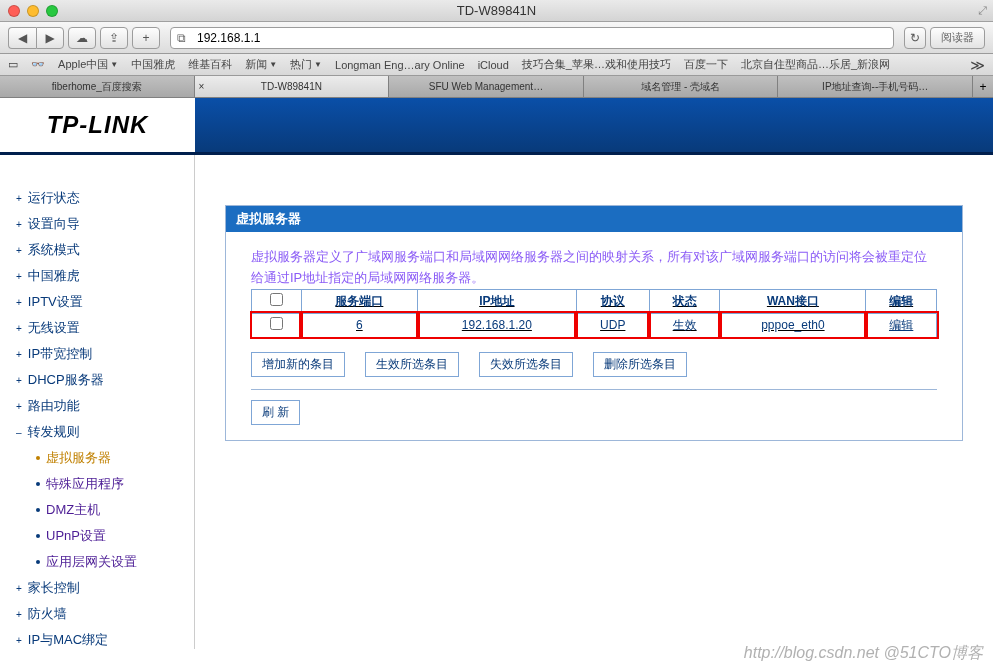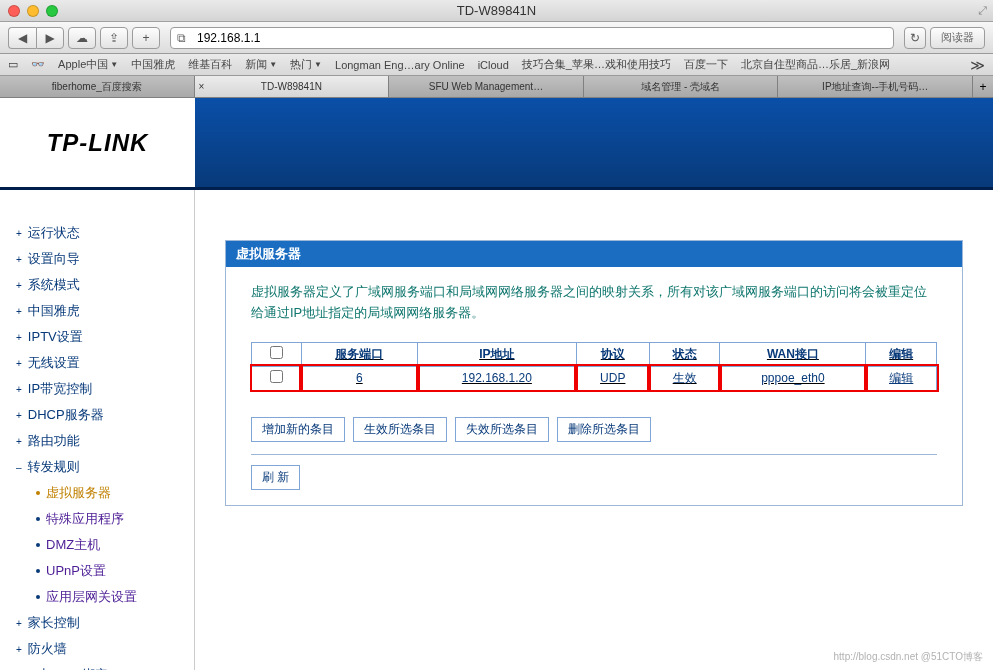--- a/index.html
+++ b/index.html
@@ -31,50 +31,50 @@
 
 
 .tab-strip { height: 22px; background: linear-gradient(#c0c0c0,#a8a8a8); display: flex; border-bottom: 1px solid #808080; }
 .tab { flex: 1; display: flex; align-items: center; justify-content: center; font-size: 10px; color: #333; border-right: 1px solid #808080; position: relative; white-space: nowrap; overflow: hidden; padding: 0 16px; }
 .tab.active { background: linear-gradient(#ececec,#d6d6d6); }
 .tab-close { position: absolute; left: 4px; font-size: 10px; }
 .tab-add { width: 20px; flex: none; display:flex; align-items:center; justify-content:center; font-size:12px; }
 
 
 .page { position: relative; height: 572px; background: #fff; }
-.banner { height: 92px; background: linear-gradient(#0a4fa8, #083a7a); display: flex; align-items: center; border-bottom: 3px solid #001f4d; }
+.banner { height: 57px; background: linear-gradient(#0a4fa8, #083a7a); display: flex; align-items: center; border-bottom: 3px solid #001f4d; }
 .logo-box { width: 195px; height: 100%; background: #fff; display:flex; align-items:center; justify-content:center; }
 .logo-text { font-size: 24px; font-weight: bold; letter-spacing: 1px; color: #000; font-style: italic; }
 .banner-slogan { flex:1; padding-left: 30px; font-size: 24px; font-weight: bold; white-space: nowrap; }
 .slogan-orange { color: #ff9a00; }
 .slogan-white { color: #fff; font-style: italic; margin-left: 6px; }
 
 .content-row { display: flex; height: calc(100% - 78px); }
 .sidebar { width: 195px; background: #fff; padding: 30px 10px; border-right: 1px solid #ccc; overflow-y: auto; }
 .nav-item { display: flex; align-items: center; gap: 6px; padding: 4px 6px; font-size: 13px; color: #083a7a; cursor: pointer; }
 .nav-item .bullet { font-size: 10px; color: #083a7a; }
 .nav-sub { padding: 4px 6px 4px 26px; font-size: 13px; color: #4c1d95; display:flex; align-items:center; gap:6px; cursor:pointer; }
 .nav-sub .dot { width:4px; height:4px; background:#083a7a; border-radius:50%; }
 .nav-sub.active { color: #c08000; }
 .nav-sub.active .dot { background:#c08000; }
 
 .main-area { flex: 1; padding: 50px 30px; background: #fff; }
 .panel { border: 1px solid #9db7d9; }
 .panel-header { background: #1b6dc1; color: #fff; font-size: 13px; padding: 4px 10px; font-weight: bold; }
 .panel-body { padding: 15px 25px; background: #fff; }
-.desc { font-size: 13px; color: #0f766e; margin-bottom: 18px; line-height: 1.6; }
+.desc { font-size: 13px; color: #8b5cf6; line-height: 1.6; }
 table.router-table { width: 100%; border-collapse: collapse; font-size: 12px; text-decoration: underline; }
 table.router-table th, table.router-table td { border: 1px solid #7fa6d6; padding: 3px 6px; text-align: center; color: #083a7a; }
 .highlight-row td { outline: 2px solid #e00; background:#fff; }
 .edit-link { text-decoration: underline; cursor: pointer; }
-.btn-row { margin-top: 26px; display:flex; gap:8px; }
+.btn-row { margin-top: 14px; display:flex; gap:20px; }
 .router-btn { border: 1px solid #7fa6d6; background: #fff; padding: 3px 10px; font-size: 12px; color: #083a7a; cursor:pointer; }
 .refresh-row { margin-top: 12px; padding-top: 10px; border-top: 1px solid #9db7d9; }
 
-.watermark { position: absolute; bottom: 6px; right: 10px; font-size: 10px; color: rgba(100,100,100,0.5); }
+.watermark { position: absolute; bottom: 6px; right: 10px; font-size: 16px; color: rgba(100,100,100,0.5); font-style: italic; }
 </style>
 </head>
 <body>
 
 <div class="mac-titlebar">
   <div class="traffic-lights">
     <div class="light red"></div>
     <div class="light yellow"></div>
     <div class="light green"></div>
   </div>

